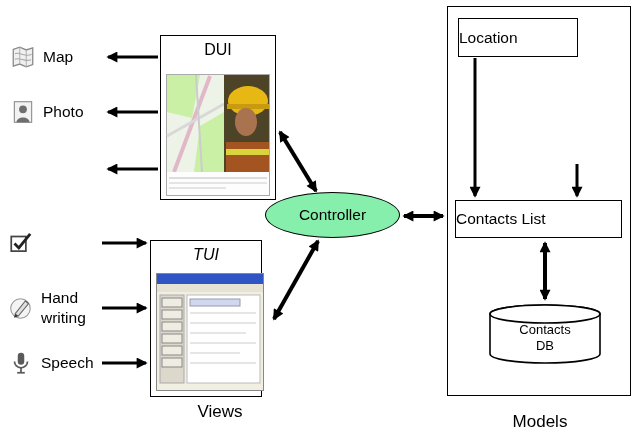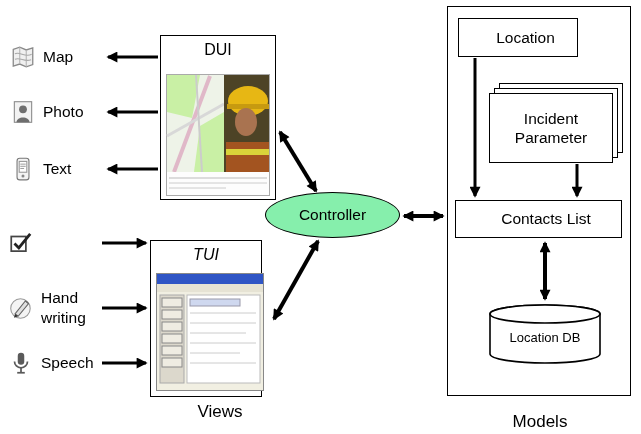--- a/index.html
+++ b/index.html
@@ -19,21 +19,21 @@
   .shot { position: absolute; }
   .shot svg { display: block; }
 
   .controller { position: absolute; left: 265px; top: 192px; width: 135px; height: 46px;
     border: 1.6px solid #000; border-radius: 50%; background: #86efac;
     display: flex; align-items: center; justify-content: center; font-size: 15.5px; }
 
   .models-frame { position: absolute; left: 447px; top: 6px; width: 184px; height: 390px;
     border: 1.6px solid #000; background: #fff; }
 
-  .center-text { display: flex; align-items: center; justify-content: center; text-align: center; padding-left: 15px; }
+  .center-text { display: flex; align-items: center; justify-content: flex-start; text-align: center; }
   .location-box { left: 458px; top: 18px; width: 120px; height: 39px; font-size: 15.5px; }
   .contacts-list-box { left: 455px; top: 200px; width: 167px; height: 38px; font-size: 15.5px; }
 
   .incident-stack { position: absolute; left: 489px; top: 83px; width: 134px; height: 80px; }
   .sheet { position: absolute; background: #fff; border: 1.6px solid #000; width: 124px; height: 70px; }
   .sheet.s3 { left: 10px; top: 0; }
   .sheet.s2 { left: 5px; top: 5px; }
   .sheet.s1 { left: 0; top: 10px; display: flex; align-items: center; justify-content: center; }
   .sheet.s1 span { width: 92px; text-align: center; font-size: 15.5px; line-height: 1.25; }
 
@@ -68,31 +68,20 @@
     <span class="icon">
       <svg viewBox="0 0 24 24">
           <rect x="4" y="2.5" width="16" height="19" fill="#f2f2f2" stroke="#8a8a8a"></rect>
           <circle cx="12" cy="9.5" r="3.6" fill="#6e6e6e"></circle>
           <path d="M6 21.5 C6 15.5 18 15.5 18 21.5 Z" fill="#6e6e6e"></path>
         </svg>
     </span>
     <span class="io-label">Photo</span>
   </div>
 
-  <div class="io-item" style="left:10px; top:155px; height:28px;">
-    <span class="icon">
-      <svg viewBox="0 0 24 24">
-          <rect x="6.5" y="2" width="11" height="20" rx="2.5" fill="#f4f4f4" stroke="#777"></rect>
-          <rect x="8.5" y="5" width="7" height="10" fill="#fff" stroke="#999"></rect>
-          <path d="M9.5 7.5 h5 M9.5 9.5 h5 M9.5 11.5 h3.5" stroke="#999" stroke-width="0.9" fill="none"></path>
-          <circle cx="12" cy="18.5" r="1.4" fill="#888"></circle>
-        </svg>
-    </span>
-    <span class="io-label">Text</span>
-  </div>
 
   <div class="io-item" style="left:8px; top:223px; height:40px;">
     <span class="icon">
       <svg viewBox="0 0 24 24">
           <rect x="3" y="6" width="13.5" height="13.5" fill="#fff" stroke="#444" stroke-width="1.6"></rect>
           <path d="M6 12.5 L10 16.5 L20.5 3.5" fill="none" stroke="#222" stroke-width="2.6"></path>
         </svg>
     </span>
   </div>
 
@@ -174,39 +163,32 @@
   <div class="controller">
     <span>Controller</span>
   </div>
 
   <div class="models-frame"></div>
 
   <div class="node center-text location-box">
     <span>Location</span>
   </div>
 
-  <div class="incident-stack">
-    <div class="sheet s3"></div>
-    <div class="sheet s2"></div>
-    <div class="sheet s1">
-      <span>Incident Parameter</span>
-    </div>
-  </div>
 
   <div class="node center-text contacts-list-box">
     <span>Contacts List</span>
   </div>
 
   <div class="cylinder">
     <svg viewBox="0 0 114 62" width="114" height="62">
       <path d="M2,11 A55,9 0 0 1 112,11 L112,51 A55,9 0 0 1 2,51 Z" fill="#fff" stroke="#000" stroke-width="1.6"></path>
       <ellipse cx="57" cy="11" rx="55" ry="9" fill="#fff" stroke="#000" stroke-width="1.6"></ellipse>
     </svg>
     <div class="cyl-label">
-      <span>Location DB</span>
+      <span>Contacts DB</span>
     </div>
   </div>
 
   <div class="caption views">Views</div>
   <div class="caption models">Models</div>
 
   <svg class="arrows" viewBox="0 0 641 434">
     <defs>
       <marker id="mhead" viewBox="0 0 10 10" refX="8.5" refY="5" markerWidth="12" markerHeight="11" orient="auto-start-reverse" markerUnits="userSpaceOnUse">
         <path d="M0,0 L10,5 L0,10 Z" fill="#000"></path>

